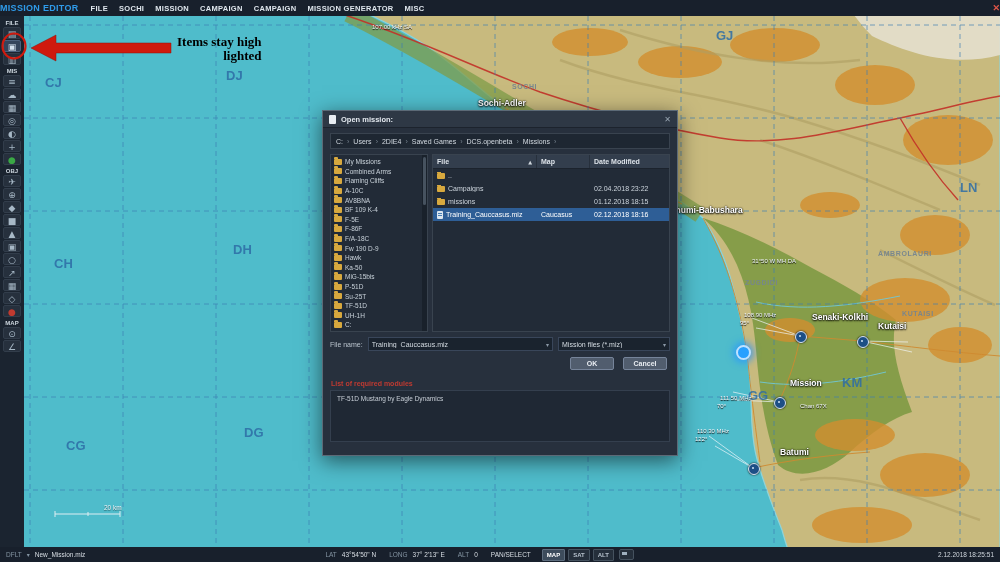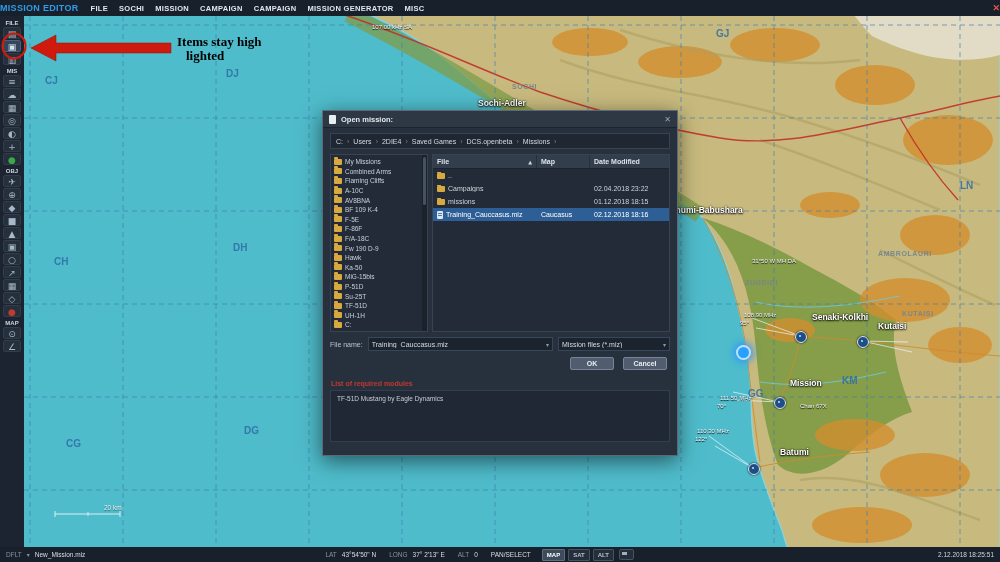--- a/index.html
+++ b/index.html
@@ -3,21 +3,21 @@
 <meta charset="utf-8">
 <style>
   html,body{margin:0;padding:0;}
   body{width:1000px;height:562px;overflow:hidden;position:relative;background:#4fbccb;
        font-family:"Liberation Sans",sans-serif;}
 
   
   #map{position:absolute;inset:0;z-index:1;}
   #map-labels{position:absolute;inset:0;z-index:2;pointer-events:none;}
   .ml{position:absolute;white-space:nowrap;}
-  .ml.grid{color:#2e6da6;font-size:10px;font-weight:bold;opacity:.85;}
+  .ml.grid{color:#2e6da6;font-size:13px;font-weight:bold;opacity:.85;}
   .ml.city{color:#fff;font-size:8.5px;font-weight:bold;text-shadow:0 1px 2px #000,0 0 2px #000;}
   .ml.region{color:#76858f;font-size:7px;font-weight:bold;letter-spacing:.6px;opacity:.95;}
   .ml.freq{color:#f0f5f9;font-size:6px;text-shadow:0 1px 1px #000;}
   .ml.scale{color:#edf3f7;font-size:6.5px;text-shadow:0 1px 1px rgba(0,0,0,.5);}
   .airport{position:absolute;width:10px;height:10px;margin:-5px;border-radius:50%;
            background:#1d4f86;border:1.5px solid #d9e6f2;box-shadow:0 0 2px #000;pointer-events:auto;}
   .airport::after{content:'';position:absolute;left:3px;top:3px;width:2px;height:2px;border-radius:50%;background:#cfe2f4;}
   .beacon{position:absolute;width:11px;height:11px;margin:-6px;border-radius:50%;background:#27a0ff;
           border:2px solid #bfe2ff;box-shadow:0 0 7px 3px rgba(40,150,255,.75);pointer-events:auto;}
 
@@ -36,21 +36,21 @@
   .tb-icon{width:18px;height:12px;line-height:12px;text-align:center;color:#a7b8c6;font-size:9px;
            background:#26303d;border:1px solid #323d4b;border-radius:2px;margin-bottom:1px;
            box-sizing:border-box;font-family:"DejaVu Sans",sans-serif;cursor:pointer;}
   .tb-icon.hl{background:#34455c;border-color:#4c617c;color:#d4e2ef;}
 
   
   #annotation-svg{position:absolute;left:0;top:0;z-index:45;pointer-events:none;}
   #annotation-text{position:absolute;left:177px;top:35px;z-index:45;pointer-events:none;
                    font-family:"Liberation Serif",serif;font-weight:bold;font-size:13px;
                    color:#000000;line-height:14px;}
-  #annotation-text .l2{margin-left:9px;}
+  #annotation-text .l2{margin-left:9px;text-align:right;}
 
   
   #dialog{position:absolute;left:322px;top:110px;width:356px;height:346px;background:#27303d;
           border:1px solid #5c6a77;box-shadow:0 5px 20px rgba(0,0,0,.55);z-index:35;
           box-sizing:border-box;font-size:7px;color:#ccd4dc;}
   .dlg-title{height:16px;display:flex;align-items:center;gap:5px;padding:0 6px;background:#2e3845;
              border-bottom:1px solid #1c232d;color:#e3e9ef;font-weight:bold;font-size:7.5px;}
   .dlg-file-ic{width:7px;height:9px;background:#e8edf2;border-radius:1px;}
   .dlg-close{margin-left:auto;color:#97a4b0;font-size:8px;cursor:pointer;font-family:"DejaVu Sans",sans-serif;}
   .dlg-breadcrumb{height:14px;margin:5px 7px 0;background:#1e2732;border:1px solid #39434f;

